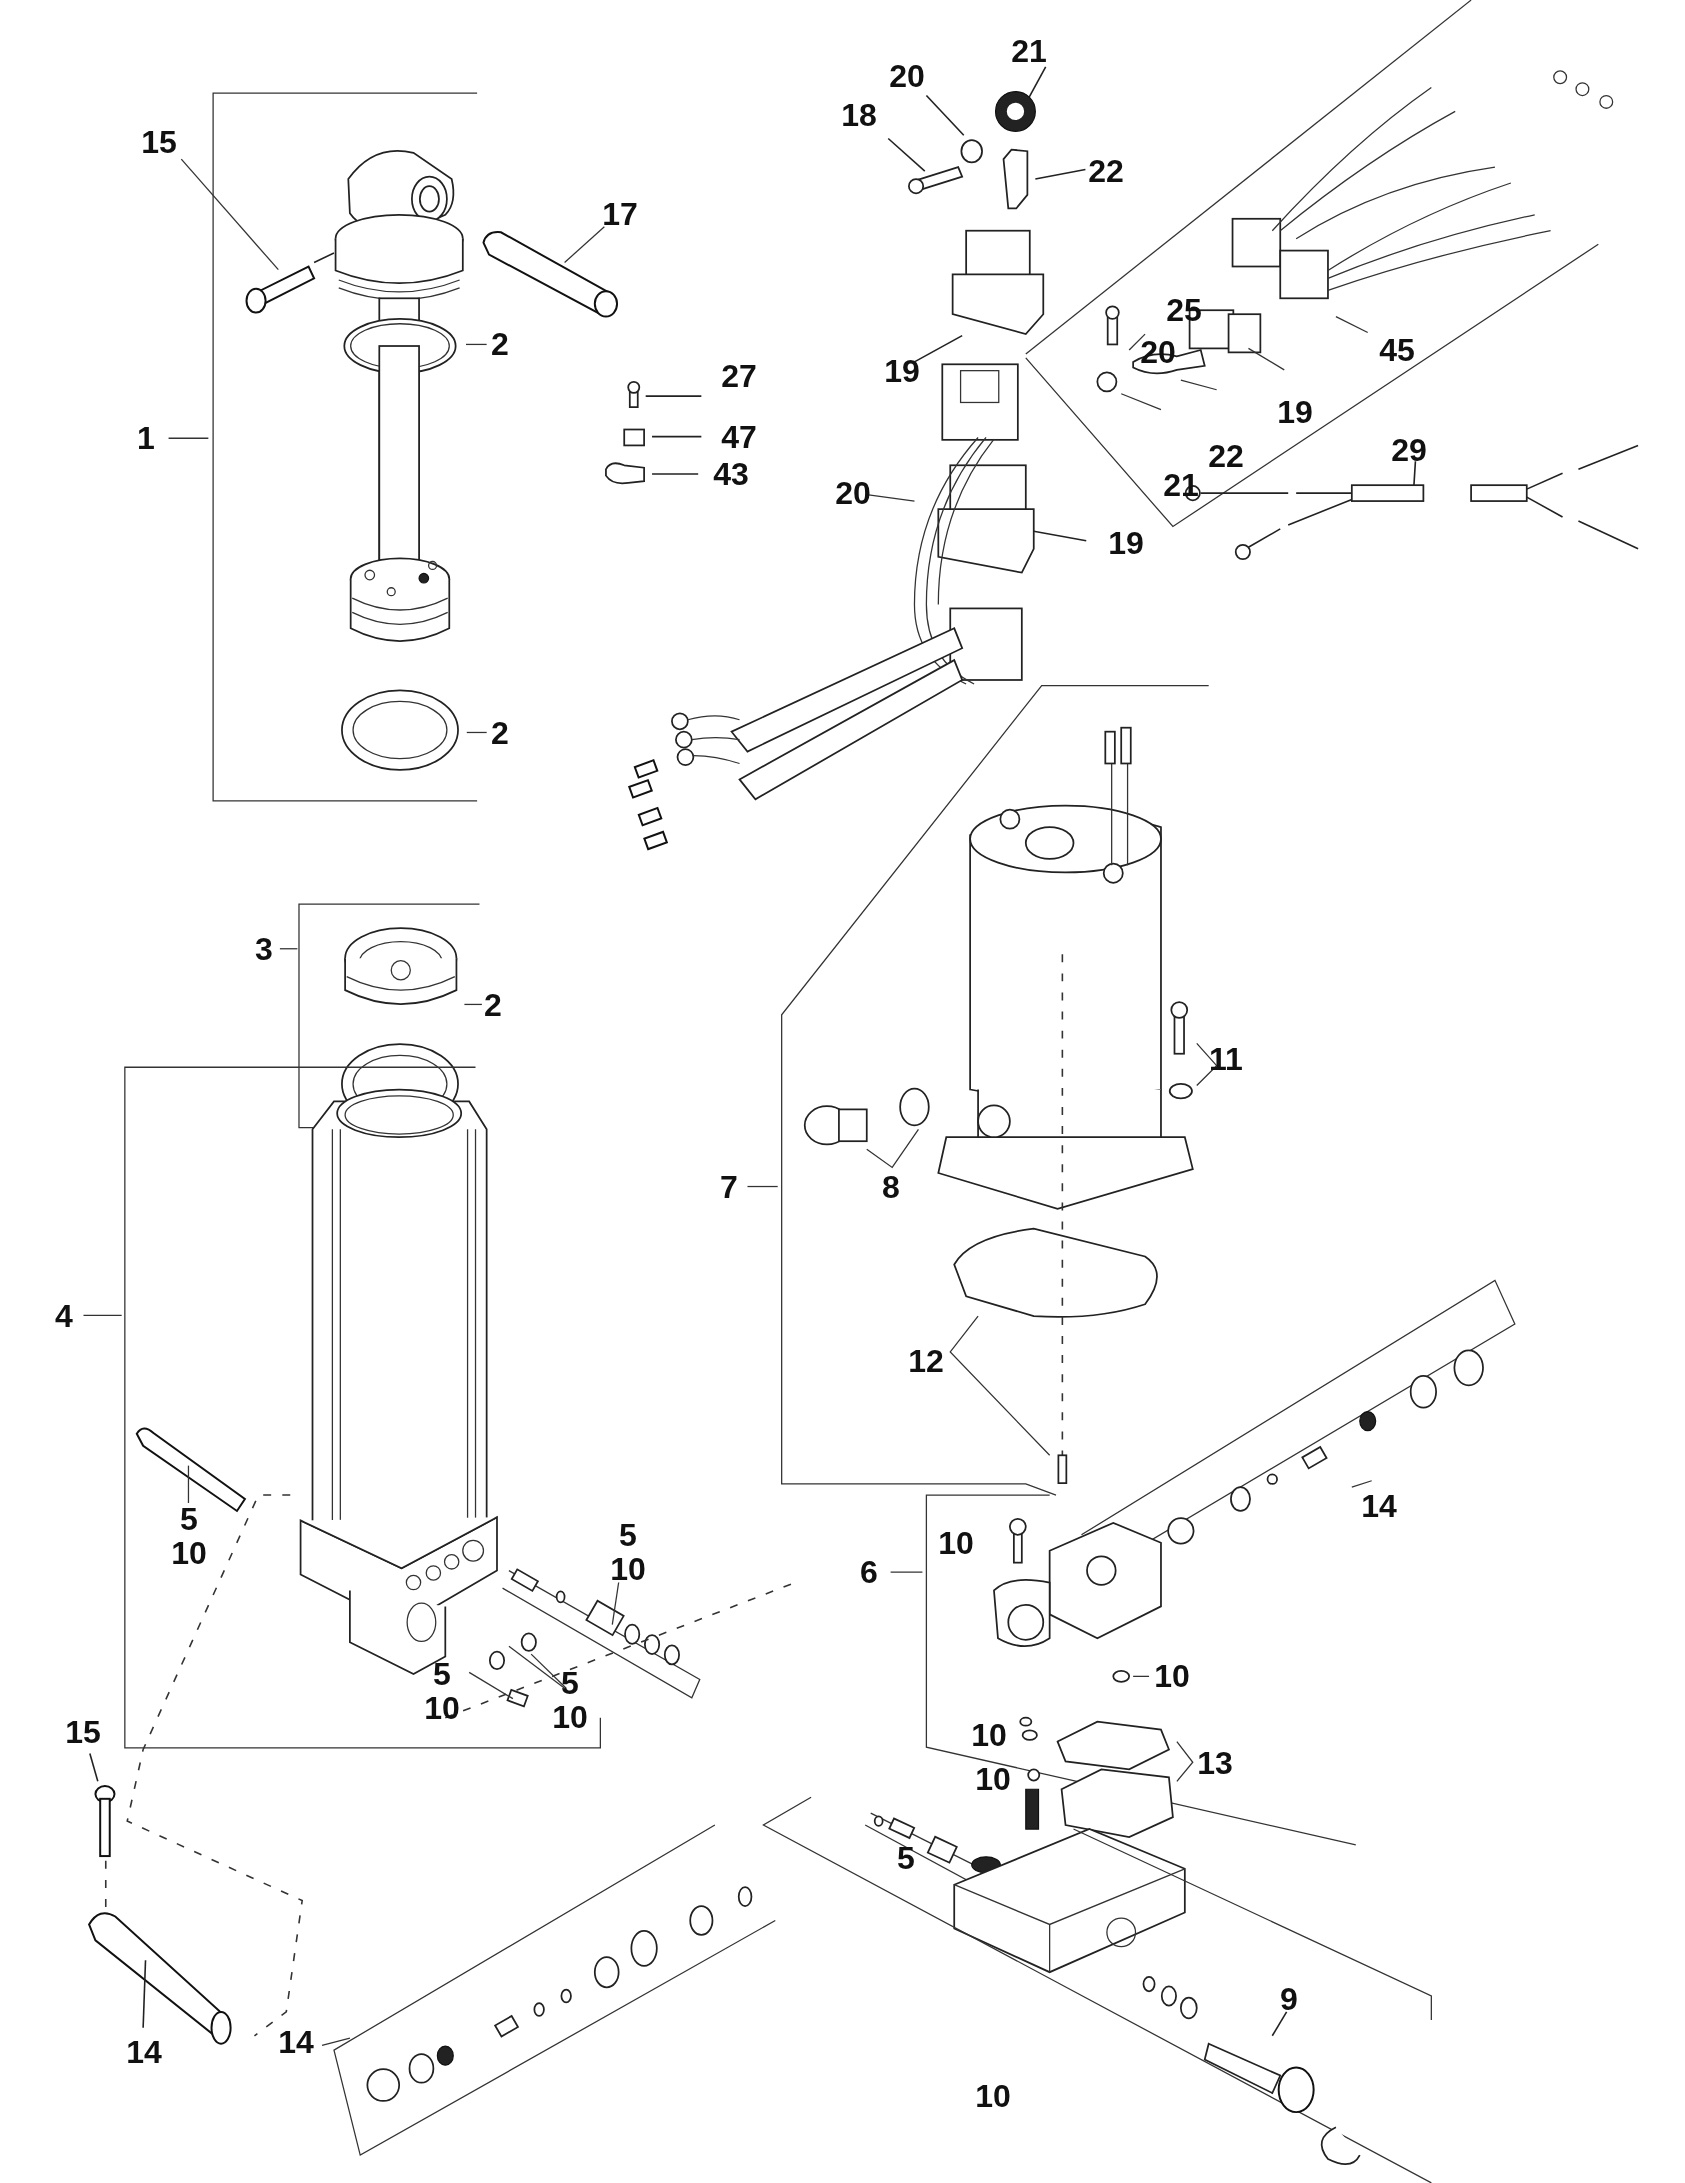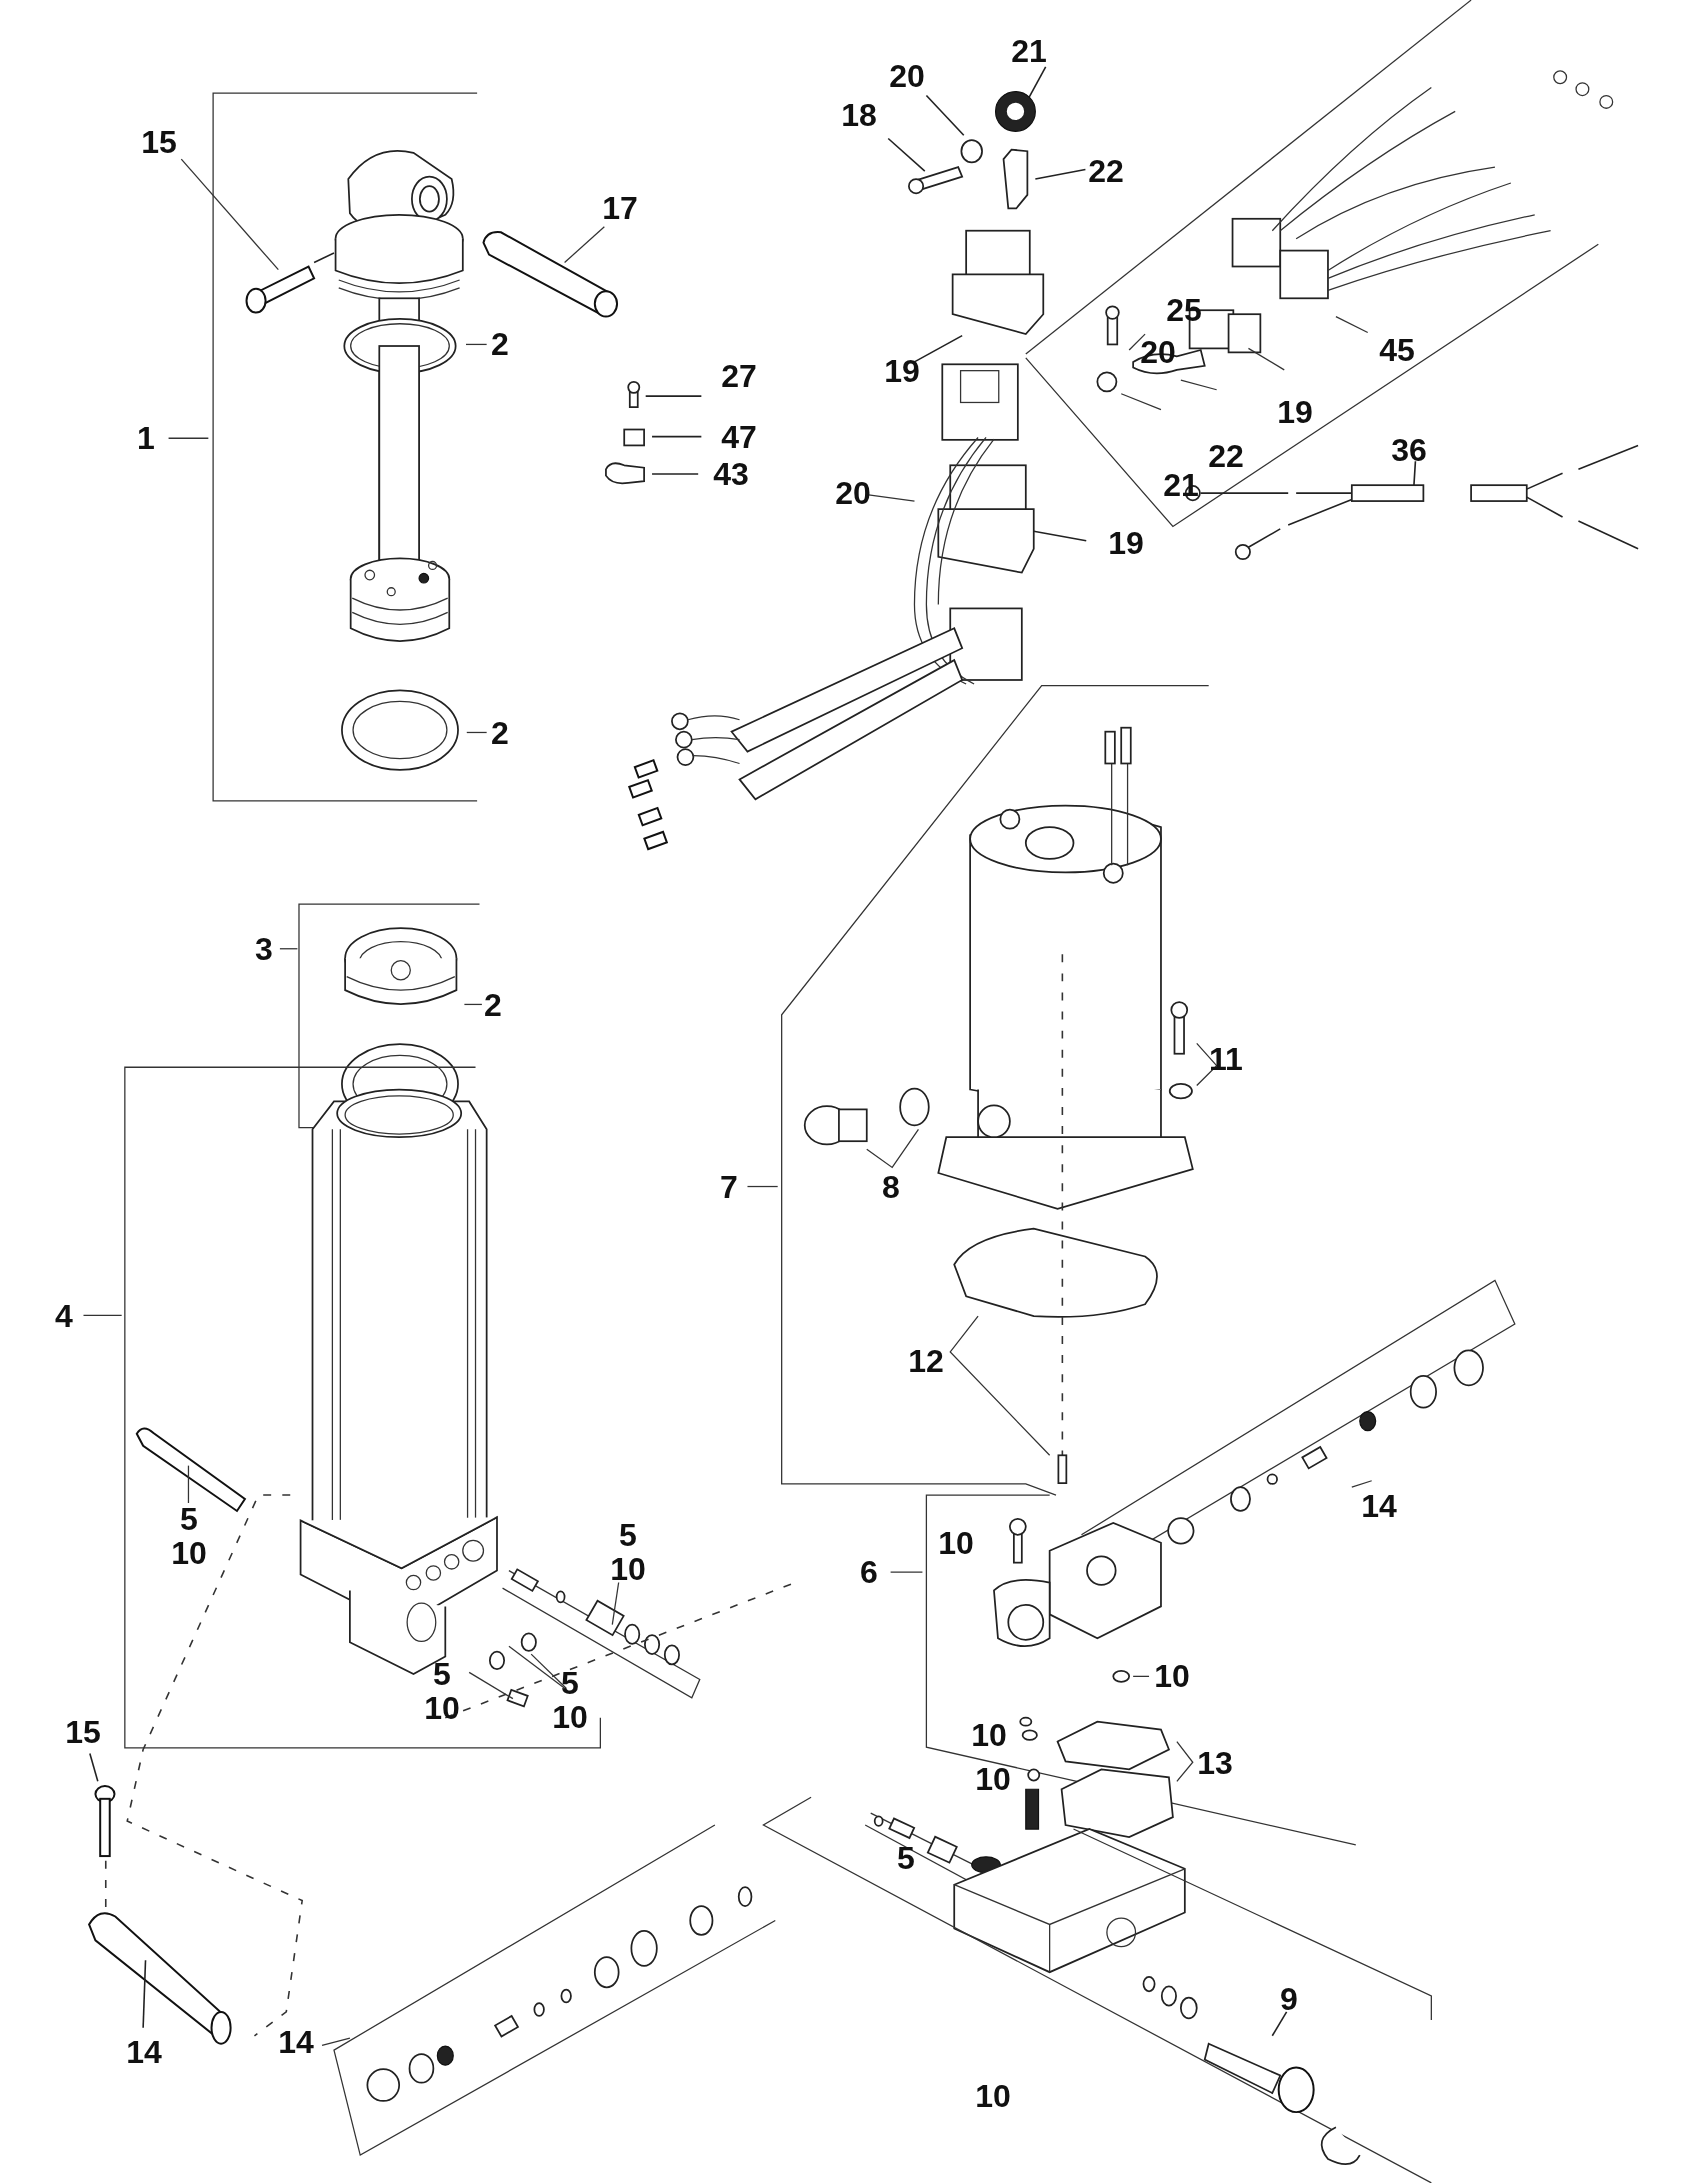--- a/index.html
+++ b/index.html
@@ -344,21 +344,21 @@
   </g>
   <g>
     <line class="ln" x1="1618" y1="2530" x2="1600" y2="2560"></line>
     <path class="part" d="M1520,2570 L1610,2610 L1600,2632 L1515,2590 Z"></path>
     <ellipse class="partd" cx="1630" cy="2628" rx="22" ry="28"></ellipse>
     <path class="part" d="M1680,2675 Q1650,2690 1670,2715 Q1700,2730 1710,2710"></path>
   </g>
 </svg>
 
 <div class="lbl" style="left:159px;top:142px">15</div>
-<div class="lbl" style="left:620px;top:208px">17</div>
+<div class="lbl" style="left:620px;top:214px">17</div>
 <div class="lbl" style="left:500px;top:344px">2</div>
 <div class="lbl" style="left:146px;top:438px">1</div>
 <div class="lbl" style="left:500px;top:733px">2</div>
 <div class="lbl" style="left:264px;top:949px">3</div>
 <div class="lbl" style="left:493px;top:1005px">2</div>
 <div class="lbl" style="left:64px;top:1316px">4</div>
 
 <div class="lbl stack" style="left:189px;top:1537px">
   <span>5</span>
   <span>10</span>
@@ -389,21 +389,21 @@
 <div class="lbl" style="left:739px;top:437px">47</div>
 <div class="lbl" style="left:731px;top:474px">43</div>
 <div class="lbl" style="left:853px;top:493px">20</div>
 <div class="lbl" style="left:1126px;top:543px">19</div>
 <div class="lbl" style="left:1184px;top:310px">25</div>
 <div class="lbl" style="left:1158px;top:352px">20</div>
 <div class="lbl" style="left:1295px;top:412px">19</div>
 <div class="lbl" style="left:1226px;top:456px">22</div>
 <div class="lbl" style="left:1181px;top:485px">21</div>
 <div class="lbl" style="left:1397px;top:350px">45</div>
-<div class="lbl" style="left:1409px;top:450px">36</div>
+<div class="lbl" style="left:1409px;top:450px">29</div>
 
 <div class="lbl" style="left:1226px;top:1059px">11</div>
 <div class="lbl" style="left:891px;top:1187px">8</div>
 <div class="lbl" style="left:729px;top:1187px">7</div>
 <div class="lbl" style="left:926px;top:1361px">12</div>
 <div class="lbl" style="left:1379px;top:1506px">14</div>
 <div class="lbl" style="left:956px;top:1543px">10</div>
 <div class="lbl" style="left:869px;top:1572px">6</div>
 <div class="lbl" style="left:1172px;top:1676px">10</div>
 <div class="lbl" style="left:989px;top:1735px">10</div>

